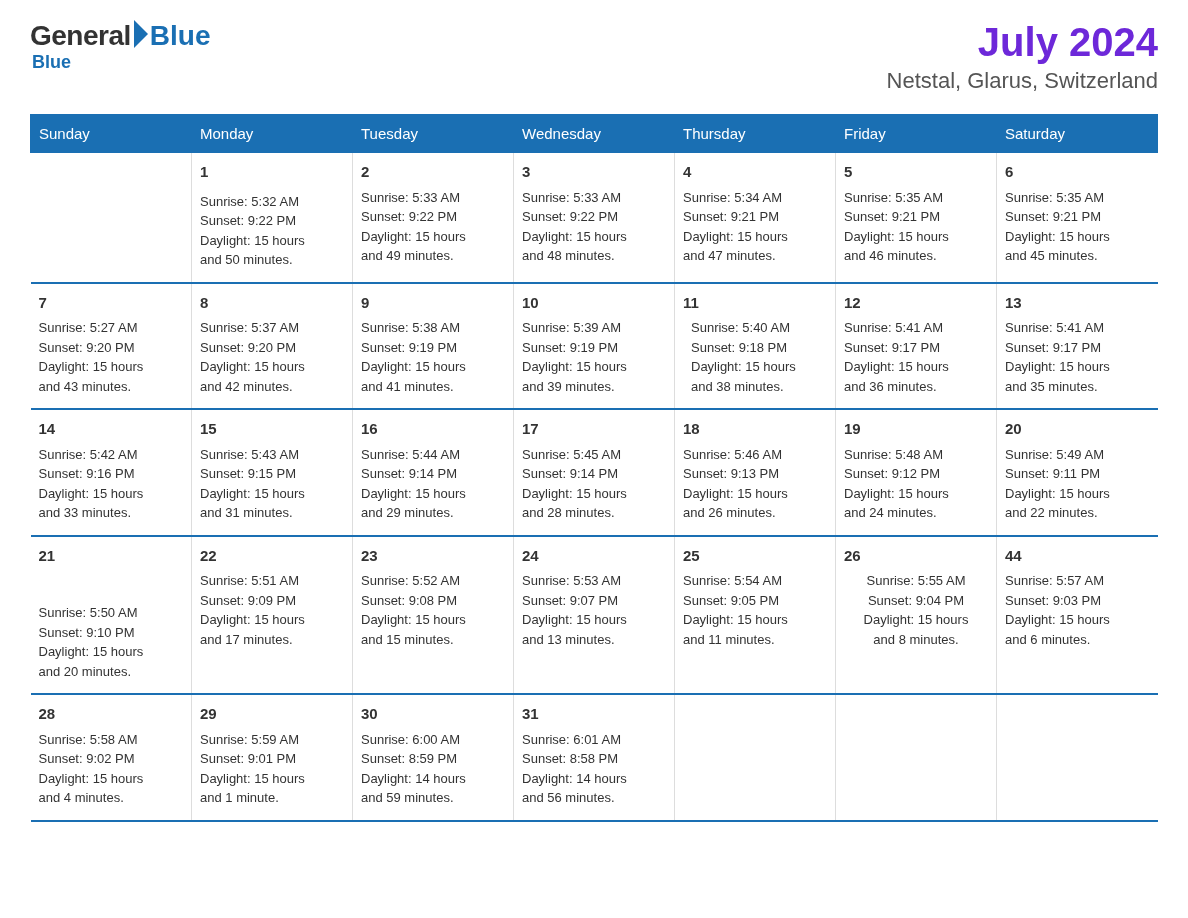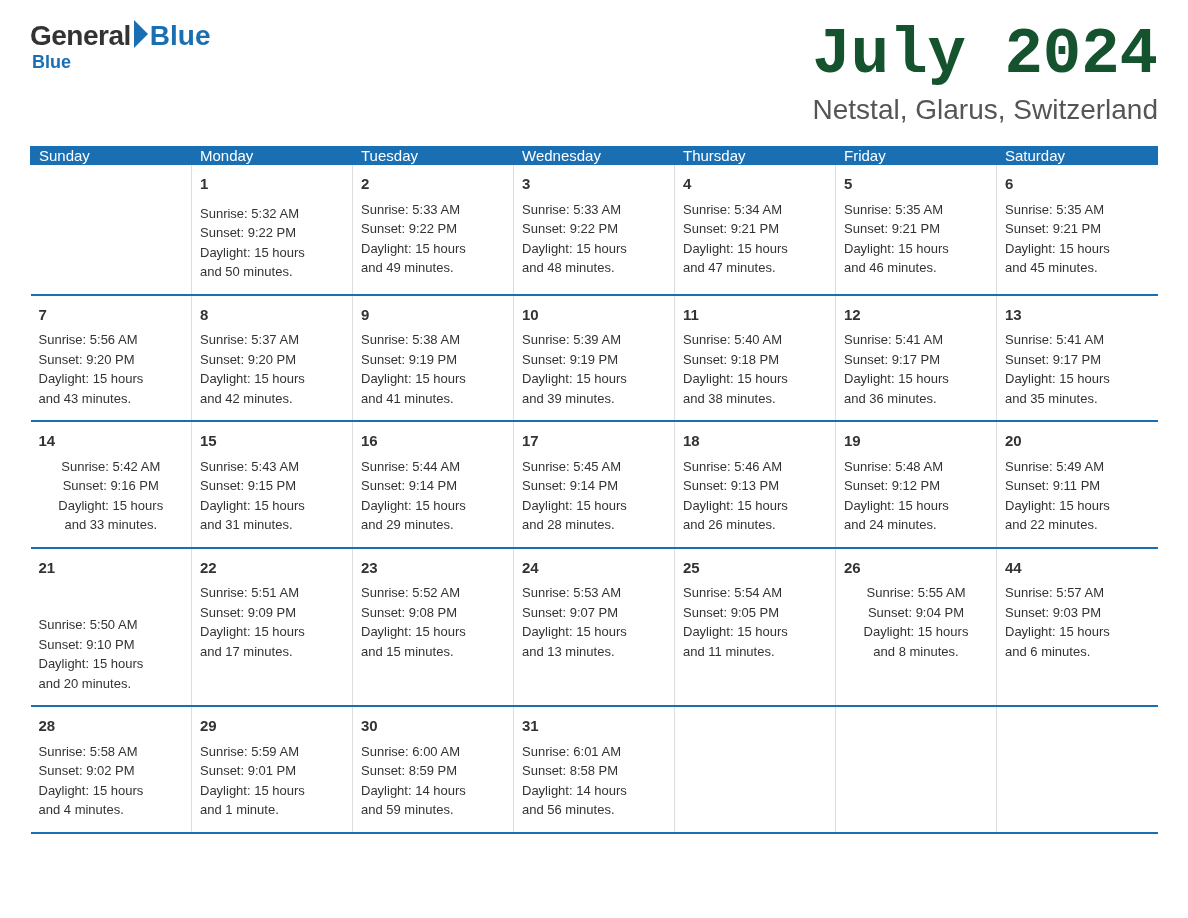--- a/index.html
+++ b/index.html
@@ -50,40 +50,39 @@
     .logo-bottom {
       font-size: 18px;
       font-weight: bold;
       color: #1a6fb3;
       margin-left: 2px;
     }
     .title-section {
       text-align: right;
     }
     .month-year {
-      font-size: 64px;
-      font-weight: bold;
-      color: #14532d;
+      font-size: 40px;
+      font-weight: bold;
+      color: #6d28d9;
       line-height: 1.1;
-      font-family: Liberation Mono, monospace;
     }
     .location {
-      font-size: 28px;
+      font-size: 22px;
       color: #555;
       margin-top: 4px;
     }
     table {
       width: 100%;
       border-collapse: collapse;
       table-layout: fixed;
     }
     thead th {
       background-color: #1a6fb3;
       color: #fff;
-      padding: 0 8px;
+      padding: 10px 8px;
       text-align: left;
       font-size: 15px;
       font-weight: normal;
       border: 1px solid #1a6fb3;
     }
     tbody tr {
       border-bottom: 2px solid #1a6fb3;
     }
     tbody td {
       vertical-align: top;
@@ -183,21 +182,21 @@
           <span class="day-num">6</span>
           <div class="day-info" style="white-space: pre-line;">Sunrise: 5:35 AM
 Sunset: 9:21 PM
 Daylight: 15 hours
 and 45 minutes.</div>
         </td>
       </tr>
       <tr>
         <td>
           <span class="day-num">7</span>
-          <div class="day-info" style="white-space: pre-line;">Sunrise: 5:56 AM
+          <div class="day-info" style="white-space: pre-line;">Sunrise: 5:27 AM
 Sunset: 9:20 PM
 Daylight: 15 hours
 and 43 minutes.</div>
         </td>
         <td>
           <span class="day-num">8</span>
           <div class="day-info" style="white-space: pre-line;">Sunrise: 5:37 AM
 Sunset: 9:20 PM
 Daylight: 15 hours
 and 42 minutes.</div>
@@ -211,21 +210,21 @@
         </td>
         <td>
           <span class="day-num">10</span>
           <div class="day-info" style="white-space: pre-line;">Sunrise: 5:39 AM
 Sunset: 9:19 PM
 Daylight: 15 hours
 and 39 minutes.</div>
         </td>
         <td>
           <span class="day-num">11</span>
-          <div class="day-info" style="white-space: pre-line;">Sunrise: 5:40 AM
+          <div class="day-info" style="white-space: pre-line; margin-left: 8px;">Sunrise: 5:40 AM
 Sunset: 9:18 PM
 Daylight: 15 hours
 and 38 minutes.</div>
         </td>
         <td>
           <span class="day-num">12</span>
           <div class="day-info" style="white-space: pre-line;">Sunrise: 5:41 AM
 Sunset: 9:17 PM
 Daylight: 15 hours
 and 36 minutes.</div>
@@ -234,21 +233,21 @@
           <span class="day-num">13</span>
           <div class="day-info" style="white-space: pre-line;">Sunrise: 5:41 AM
 Sunset: 9:17 PM
 Daylight: 15 hours
 and 35 minutes.</div>
         </td>
       </tr>
       <tr>
         <td>
           <span class="day-num">14</span>
-          <div class="day-info" style="white-space: pre-line; text-align: center;">Sunrise: 5:42 AM
+          <div class="day-info" style="white-space: pre-line;">Sunrise: 5:42 AM
 Sunset: 9:16 PM
 Daylight: 15 hours
 and 33 minutes.</div>
         </td>
         <td>
           <span class="day-num">15</span>
           <div class="day-info" style="white-space: pre-line;">Sunrise: 5:43 AM
 Sunset: 9:15 PM
 Daylight: 15 hours
 and 31 minutes.</div>

